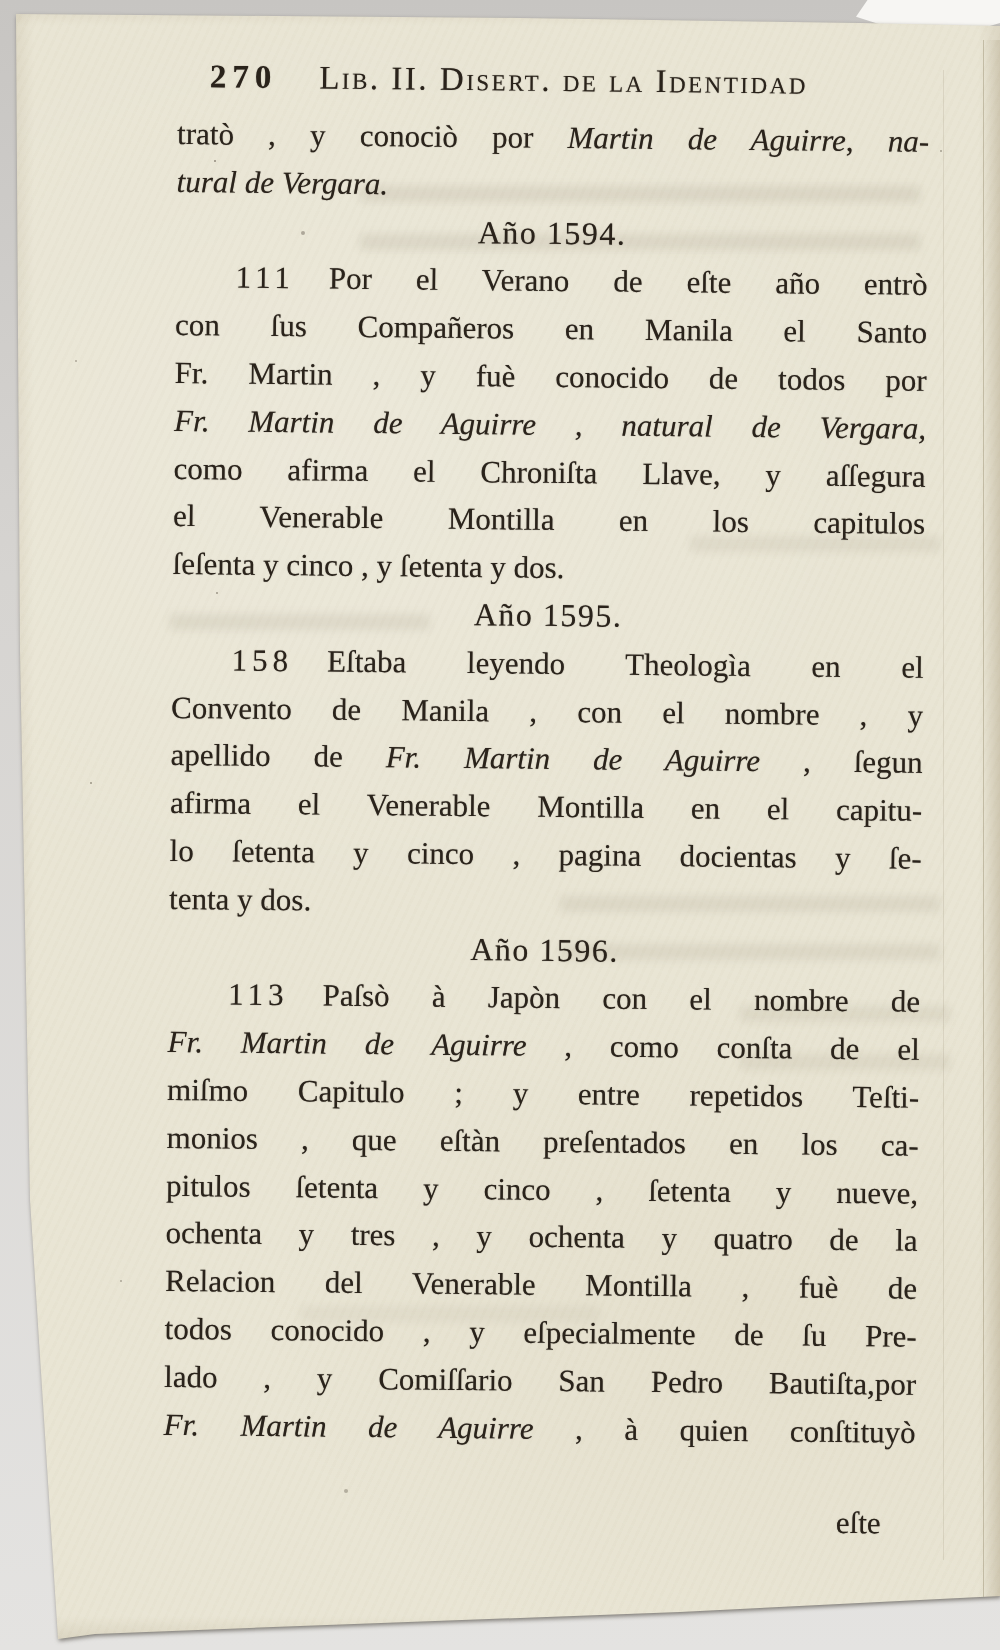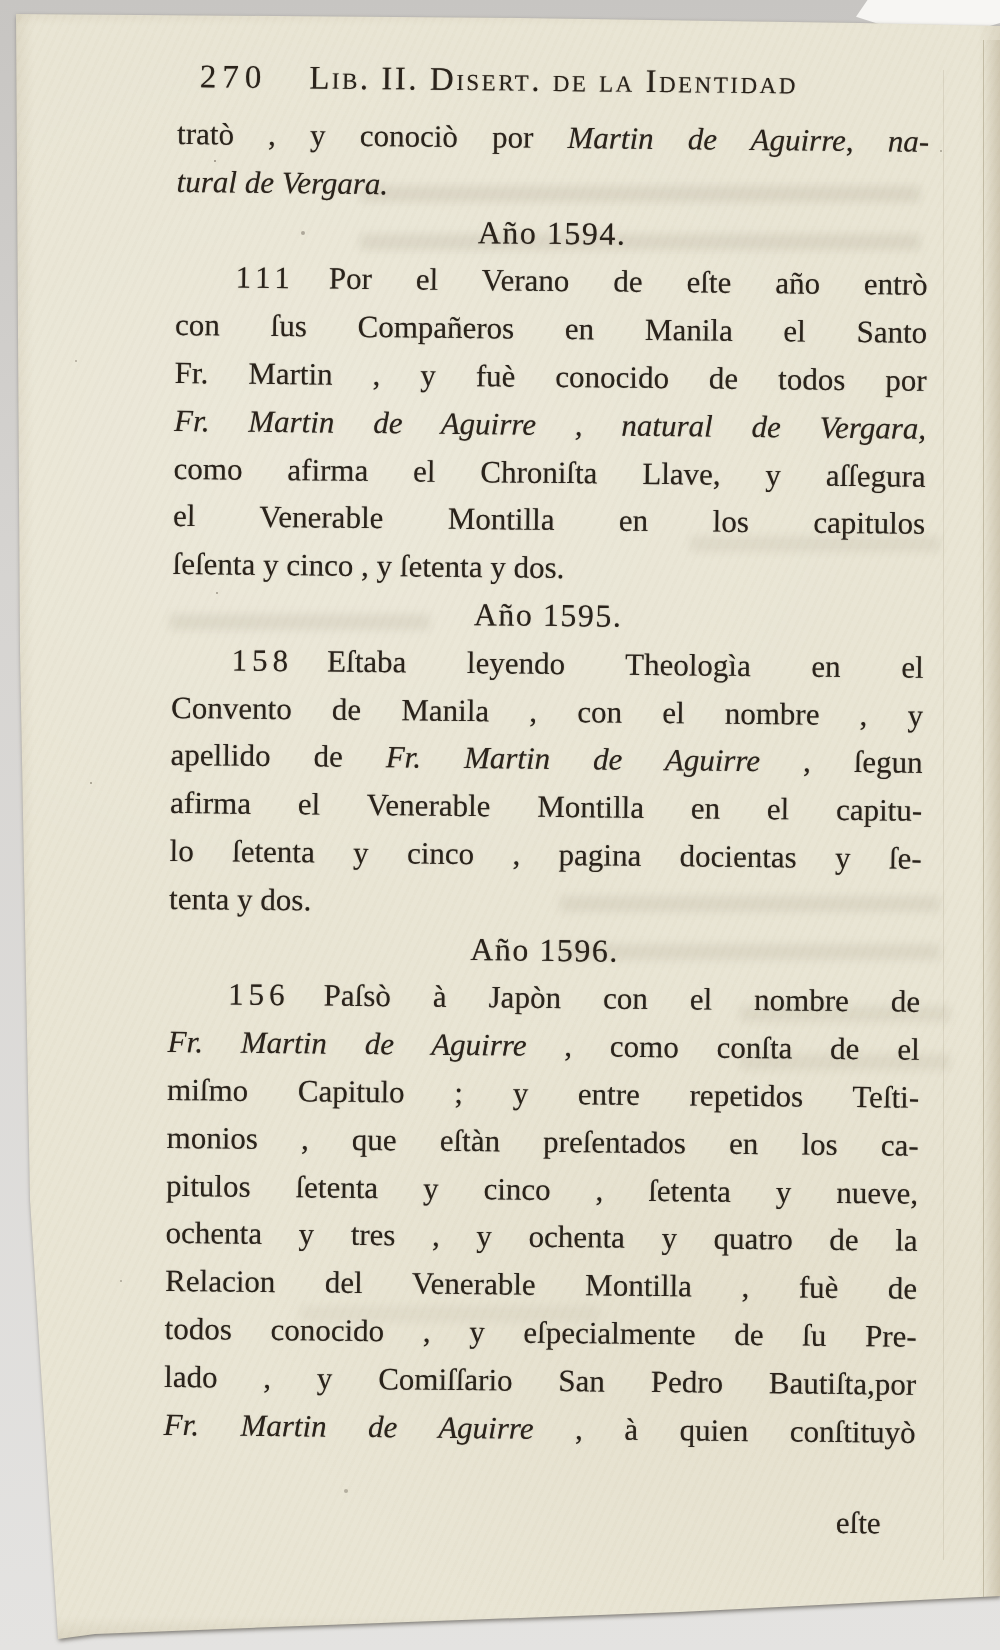--- a/index.html
+++ b/index.html
@@ -50,21 +50,21 @@
       216px 592px 0 rgba(60,50,38,.45), 345px 1490px 0 1px rgba(60,50,38,.3),
       120px 1280px 0 rgba(60,50,38,.35), 940px 150px 0 rgba(60,50,38,.4),
       75px 360px 0 rgba(60,50,38,.35), 890px 1140px 0 rgba(60,50,38,.3);}
   .text-block{
     position:absolute;left:178px;top:58px;width:752px;
     transform:rotate(0.6deg);transform-origin:0 0;
     color:var(--ink,#2a231b);
     text-shadow:0 0 1px rgba(42,35,27,.55);
   }
   .hdr{display:flex;align-items:baseline;height:52px;font-size:33px;}
-  .hdr .pgnum{margin-left:22px;letter-spacing:6px;}
+  .hdr .pgnum{margin-left:32px;letter-spacing:6px;font-weight:bold;}
   .hdr .title{margin-left:42px;font-variant:small-caps;letter-spacing:2.5px;white-space:nowrap;}
   .line{font-size:31px;line-height:47.8px;height:47.8px;text-align:justify;text-align-last:justify;white-space:nowrap;}
   .line-last{text-align-last:left;}
   .line-center{text-align-last:center;font-size:32px;letter-spacing:1.5px;}
   .line-indent{text-indent:60px;}
   .line .it{font-style:italic;}
   .line .num{letter-spacing:5px;margin-top:48px;}
   .line .gap{margin-left:34px;}
   .catchword{font-size:31px;margin-top:50px;text-align:right;padding-right:34px;}
 </style>
@@ -104,21 +104,21 @@
           <div class="line line-body"><span>el Venerable Montilla en los capitulos</span></div>
           <div class="line line-last"><span>ſeſenta y cinco , y ſetenta y dos.</span></div>
           <div class="line line-center"><span>Año 1595.</span></div>
           <div class="line line-indent"><span class="num">158</span><span class="gap">Eſtaba leyendo Theologìa en el</span></div>
           <div class="line line-body"><span>Convento de Manila , con el nombre , y</span></div>
           <div class="line line-body"><span>apellido de </span><span class="it">Fr. Martin de Aguirre</span><span> , ſegun</span></div>
           <div class="line line-body"><span>afirma el Venerable Montilla en el capitu-</span></div>
           <div class="line line-body"><span>lo ſetenta y cinco , pagina docientas y ſe-</span></div>
           <div class="line line-last"><span>tenta y dos.</span></div>
           <div class="line line-center"><span>Año 1596.</span></div>
-          <div class="line line-indent"><span class="num">156</span><span class="gap">Paſsò à Japòn con el nombre de</span></div>
+          <div class="line line-indent"><span class="num">113</span><span class="gap">Paſsò à Japòn con el nombre de</span></div>
           <div class="line line-body"><span class="it">Fr. Martin de Aguirre</span><span> , como conſta de el</span></div>
           <div class="line line-body"><span>miſmo Capitulo ; y entre repetidos Teſti-</span></div>
           <div class="line line-body"><span>monios , que eſtàn preſentados en los ca-</span></div>
           <div class="line line-body"><span>pitulos ſetenta y cinco , ſetenta y nueve,</span></div>
           <div class="line line-body"><span>ochenta y tres , y ochenta y quatro de la</span></div>
           <div class="line line-body"><span>Relacion del Venerable Montilla , fuè de</span></div>
           <div class="line line-body"><span>todos conocido , y eſpecialmente de ſu Pre-</span></div>
           <div class="line line-body"><span>lado , y Comiſſario San Pedro Bautiſta,por</span></div>
           <div class="line line-body"><span class="it">Fr. Martin de Aguirre</span><span> , à quien conſtituyò</span></div>
         </div>

